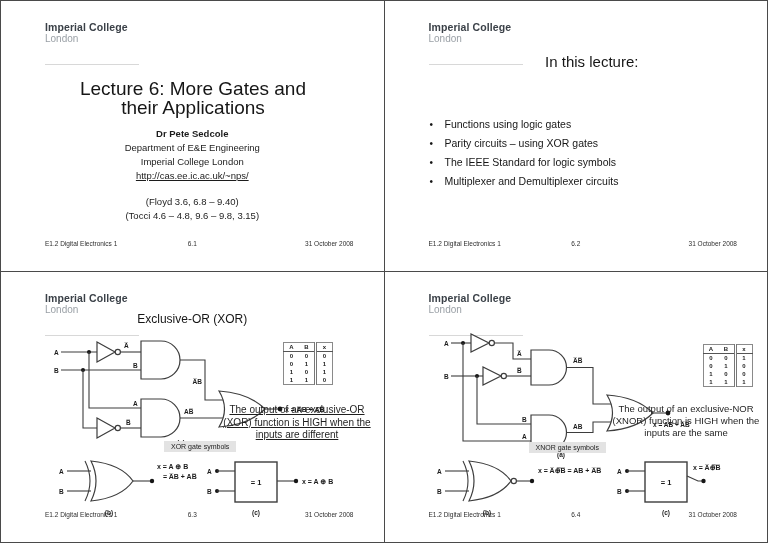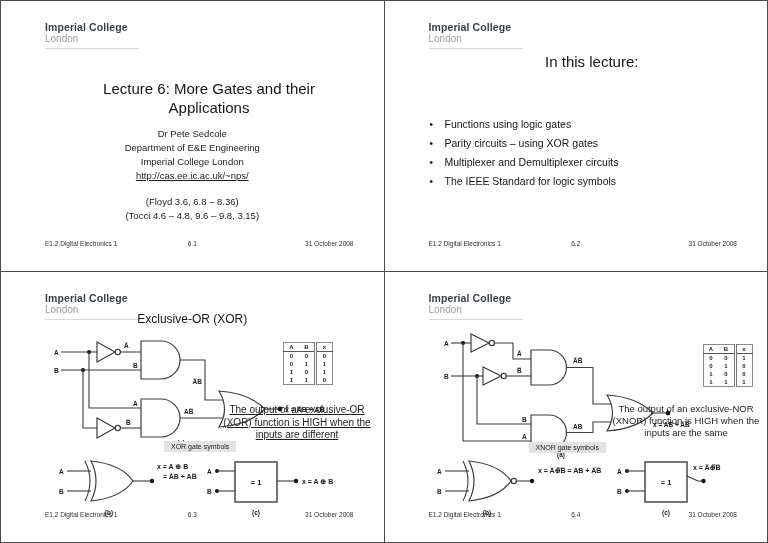--- a/index.html
+++ b/index.html
@@ -1,32 +1,32 @@
 <!DOCTYPE html>
 <html><head>
 <meta charset="utf-8">
 <style>
   html,body{margin:0;padding:0;background:#fff;}
   body{font-family:"Liberation Sans",sans-serif;color:#1b1b1b;}
   .page{position:relative;width:768px;height:543px;box-sizing:border-box;border:1px solid #4a4a4a;
         display:grid;grid-template-columns:1fr 1fr;grid-template-rows:1fr 1fr;gap:1px;background:#4a4a4a;}
   .slide{position:relative;background:#fff;overflow:hidden;}
   
-  .logo{position:absolute;left:44px;top:20px;width:94px;border-bottom:1px solid #d8d8d8;padding-bottom:4px;}
+  .logo{position:absolute;left:44px;top:20px;width:94px;border-bottom:1px solid #d8d8d8;padding-bottom:20px;}
   .logo .l1{font-size:10.5px;font-weight:bold;color:#3b4148;letter-spacing:0.1px;line-height:12px;}
   .logo .l2{font-size:10px;color:#9aa0a6;line-height:11px;}
   
   .footer{position:absolute;left:0;right:0;top:239px;height:14px;font-size:6.5px;color:#2e2e2e;}
   .f-course{position:absolute;left:44px;}
   .f-num{position:absolute;left:0;right:0;text-align:center;}
   .f-date{position:absolute;right:30px;}
   
-  .s1-title{position:absolute;top:78px;left:88px;width:240px;text-align:center;font-size:15px;line-height:19px;color:#161616;}
+  .s1-title{position:absolute;top:78px;left:72px;width:240px;text-align:center;font-size:19px;line-height:19px;color:#161616;}
   .s1-block{position:absolute;top:126px;left:0;right:0;text-align:center;font-size:9.5px;line-height:14px;color:#1c1c1c;}
-  .s1-author{font-weight:normal;}
+  .s1-author{font-weight:bold;}
   .s1-url{text-decoration:underline;color:#1c1c1c;}
   .s1-gap{height:12px;}
   
   .s2-title{position:absolute;top:52px;left:0;right:0;text-align:center;font-size:15px;color:#161616;padding-left:32px;}
   .s2-bullets{position:absolute;top:114px;left:45px;margin:0;padding:0;list-style:none;font-size:10.5px;line-height:19px;color:#161616;}
   .s2-bullets li{position:relative;padding-left:15px;}
   .s2-bullets li::before{content:"•";position:absolute;left:0;top:0;font-size:10px;color:#161616;}
   
   .gate-title{position:absolute;left:0;right:0;text-align:center;font-size:12px;color:#161616;}
   .caption{position:absolute;text-align:center;color:#1f1f1f;}
@@ -54,41 +54,41 @@
       <div class="l1">Imperial College</div>
       <div class="l2">London</div>
     </div>
     <div class="s1-title">Lecture 6: More Gates and their Applications</div>
     <div class="s1-block">
       <div class="s1-author">Dr Pete Sedcole</div>
       <div>Department of E&amp;E Engineering</div>
       <div>Imperial College London</div>
       <div><span class="s1-url">http://cas.ee.ic.ac.uk/~nps/</span></div>
       <div class="s1-gap"></div>
-      <div>(Floyd 3.6, 6.8 – 8.36)</div>
+      <div>(Floyd 3.6, 6.8 – 9.40)</div>
       <div>(Tocci 4.6 – 4.8, 9.6 – 9.8, 3.15)</div>
     </div>
     <div class="footer">
       <span class="f-course">E1.2 Digital Electronics 1</span>
       <span class="f-num">6.1</span>
       <span class="f-date">31 October 2008</span>
     </div>
   </div>
 
   <div class="slide">
     <div class="logo">
       <div class="l1">Imperial College</div>
       <div class="l2">London</div>
     </div>
     <div class="s2-title">In this lecture:</div>
     <ul class="s2-bullets">
       <li>Functions using logic gates</li>
       <li>Parity circuits – using XOR gates</li>
+      <li>The IEEE Standard for logic symbols</li>
       <li>Multiplexer and Demultiplexer circuits</li>
-      <li>The IEEE Standard for logic symbols</li>
     </ul>
     <div class="footer">
       <span class="f-course">E1.2 Digital Electronics 1</span>
       <span class="f-num">6.2</span>
       <span class="f-date">31 October 2008</span>
     </div>
   </div>
 
   <div class="slide">
     <div class="logo">

